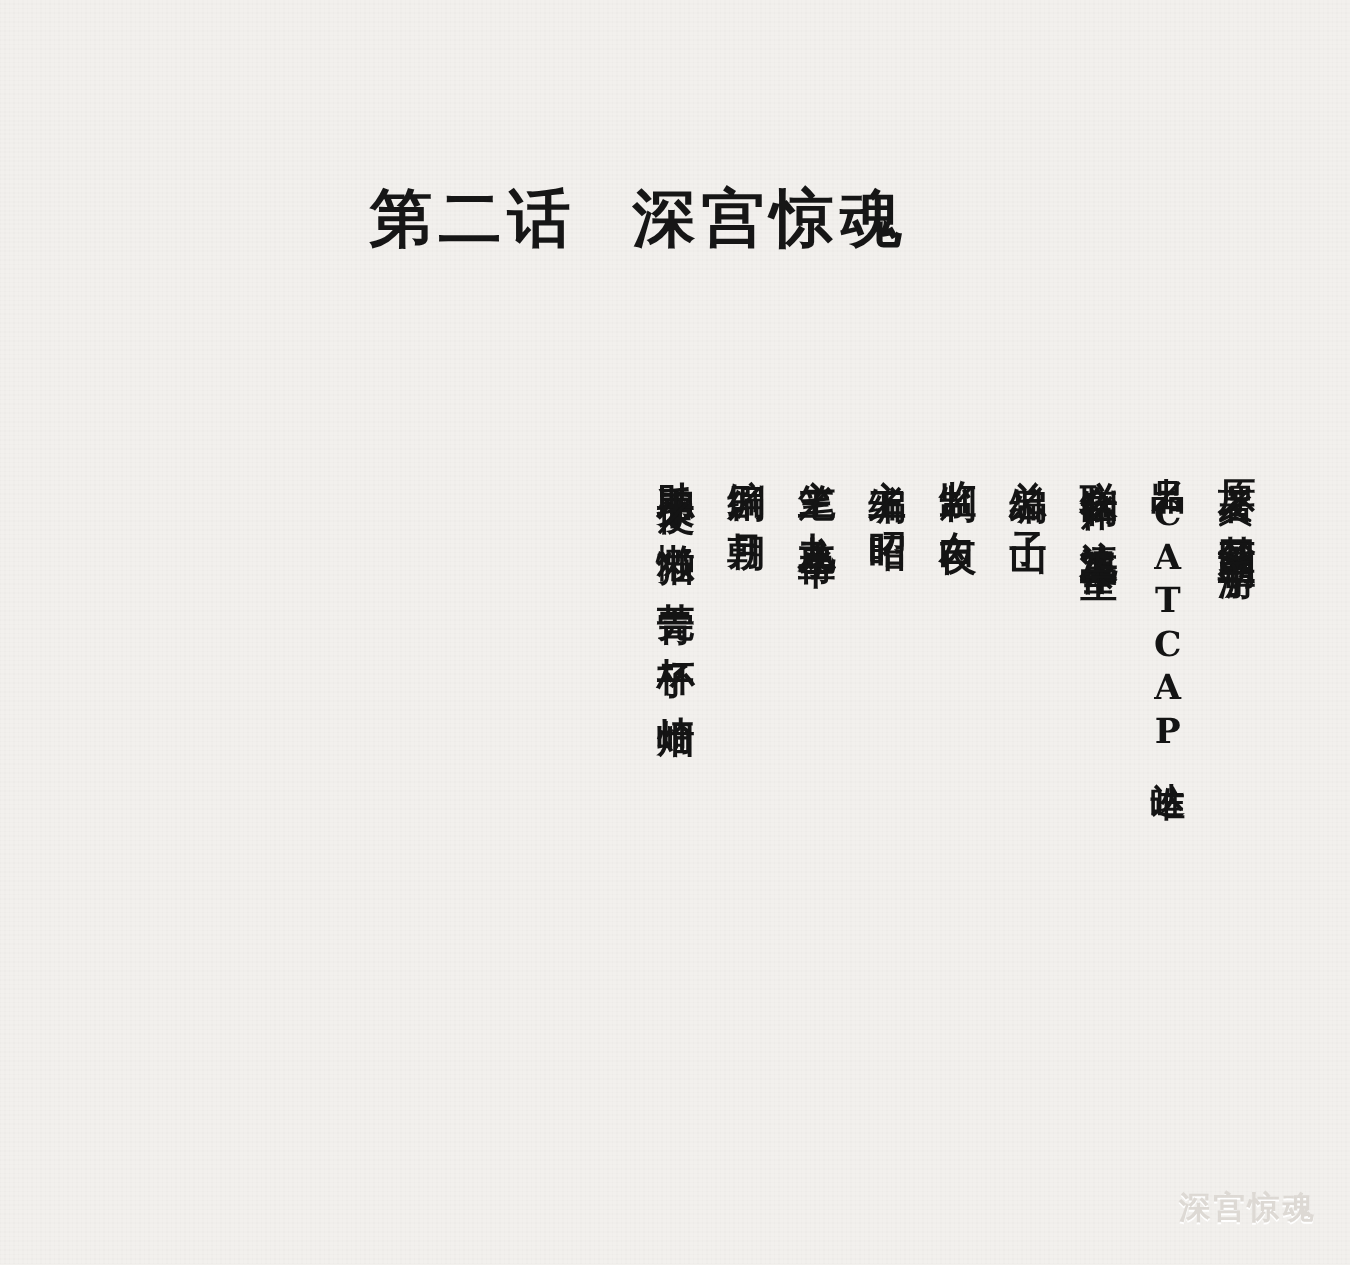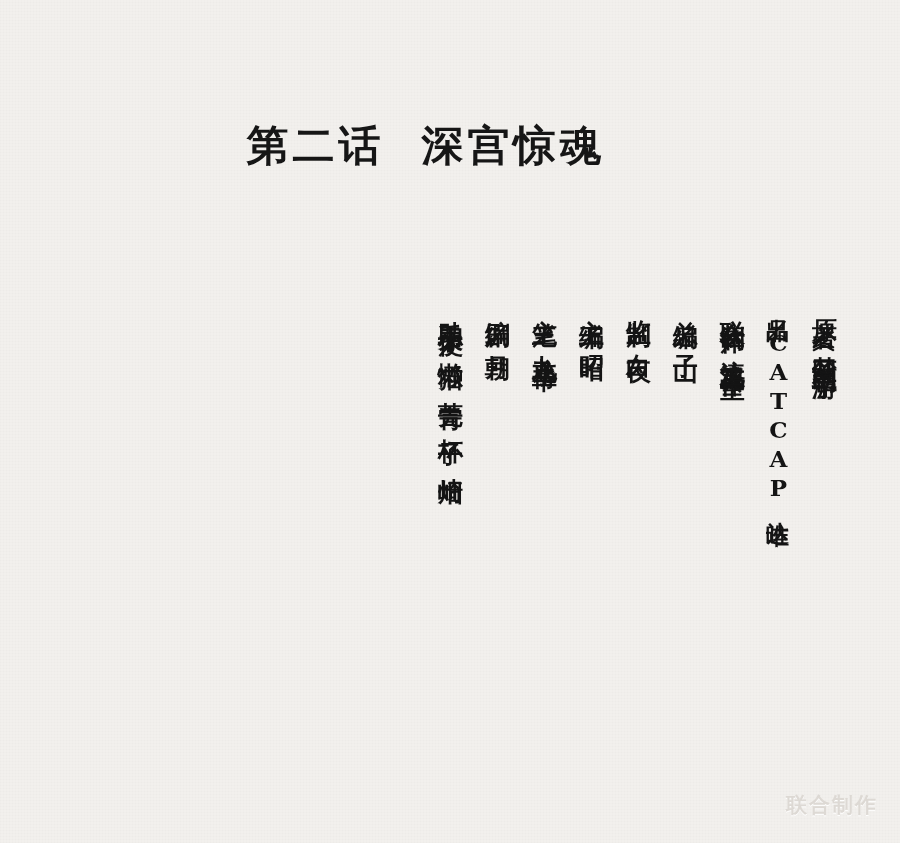--- a/index.html
+++ b/index.html
@@ -102,14 +102,14 @@
     <div class="credit-col">编剧／朝月</div>
     <div class="credit-col">主笔／九龙小皇帝</div>
     <div class="credit-col">主编／昭昭</div>
     <div class="credit-col">监制／白夜</div>
     <div class="credit-col">总编／子山</div>
     <div class="credit-col">联合制作／流浪草工作室</div>
     <div class="credit-col small">出品／CATCAP达唯</div>
     <div class="credit-col">原著／《梦回南朝》手游</div>
   </div>
 
-  <div class="watermark">联合制作</div>
+  <div class="watermark">深宫惊魂</div>
 </div>
 
 </body></html>

